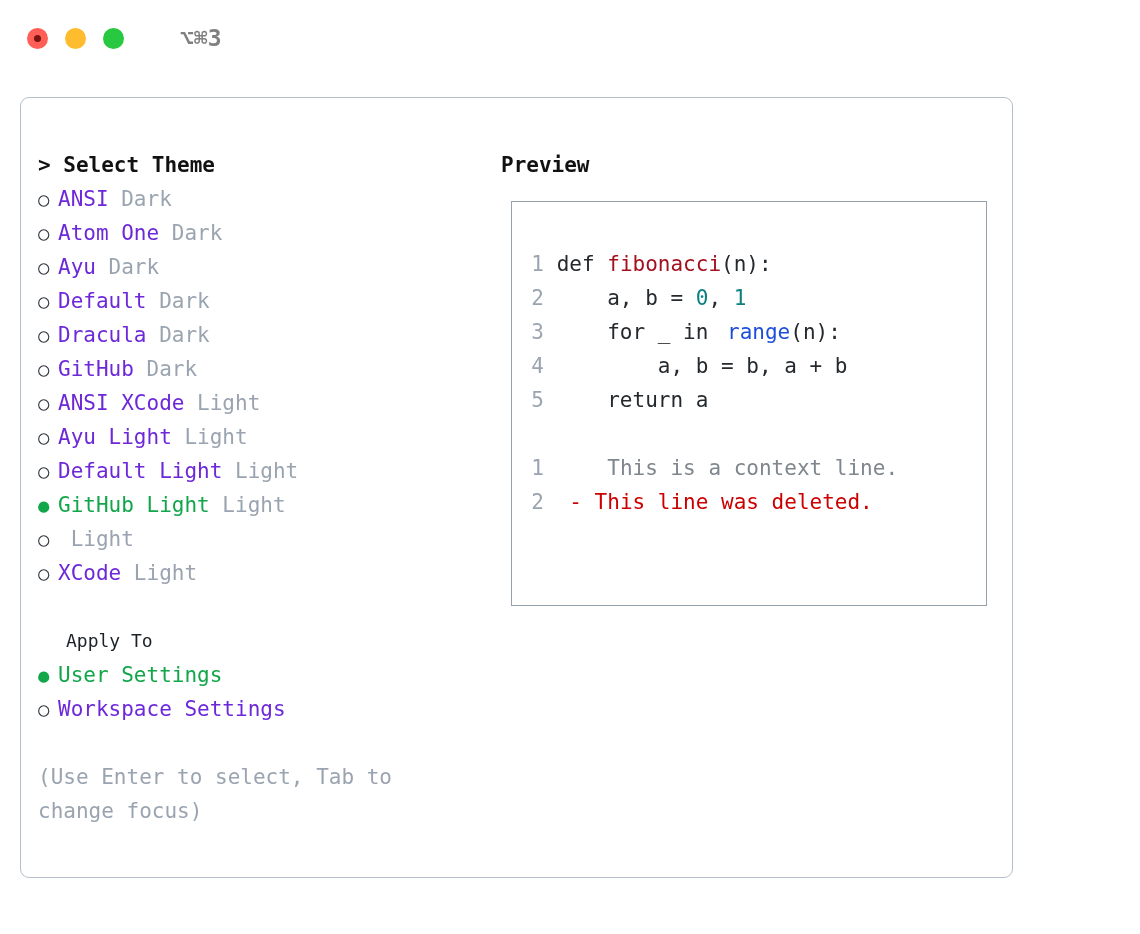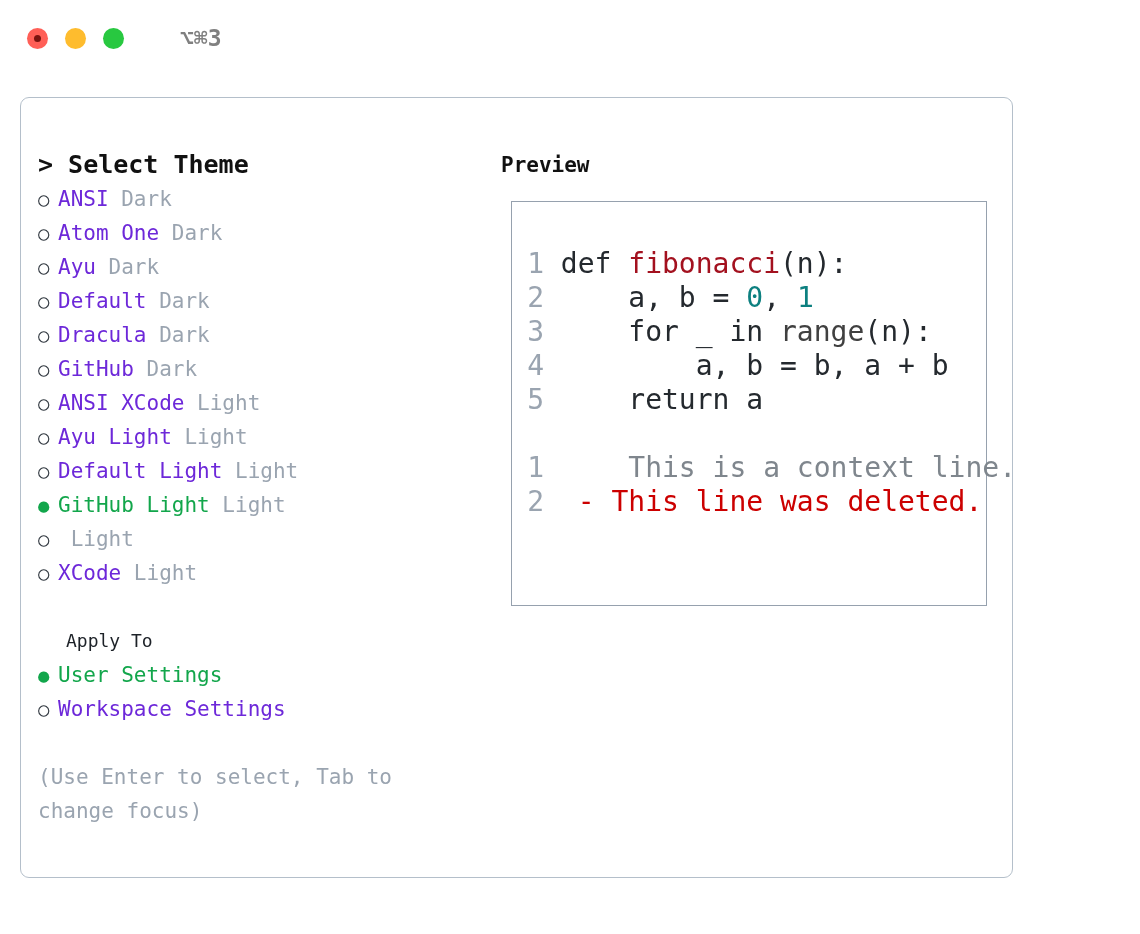--- a/index.html
+++ b/index.html
@@ -88,21 +88,21 @@
 
   
   .left-col {
     position: absolute;
     left: 17px;
     top: 50px;
     width: 460px;
   }
 
   .section-title {
-    font-size: 25px;
+    font-size: 21px;
     font-weight: bold;
     color: #111111;
     line-height: 34px;
     white-space: pre;
   }
 
   .opt-list { margin: 0; padding: 0; }
 
   .opt {
     display: flex;
@@ -167,35 +167,35 @@
     background: #ffffff;
     position: relative;
   }
   .code-area {
     position: absolute;
     left: 10px;
     top: 45px;
     right: 6px;
   }
   .code-line {
-    font-size: 28px;
+    font-size: 21px;
     line-height: 34px;
     height: 34px;
     white-space: pre;
   }
   .lineno {
     display: inline-block;
     width: 22px;
     text-align: right;
     color: #9aa4b0;
   }
   .code-text { color: #24292e; }
   .tok-fn    { color: #a3111f; }
   .tok-num   { color: #0d8080; }
-  .tok-call  { color: #404040; }
+  .tok-call  { color: #1d4ed8; margin-left: 6px; }
   .diff-gap  { height: 34px; }
   .diff-ctx  { color: #7f868d; }
   .diff-del  { color: #cc0000; }
   .diff-add  { color: #07c007; }
 </style>
 </head>
 <body>
 
 <div class="window">
 

